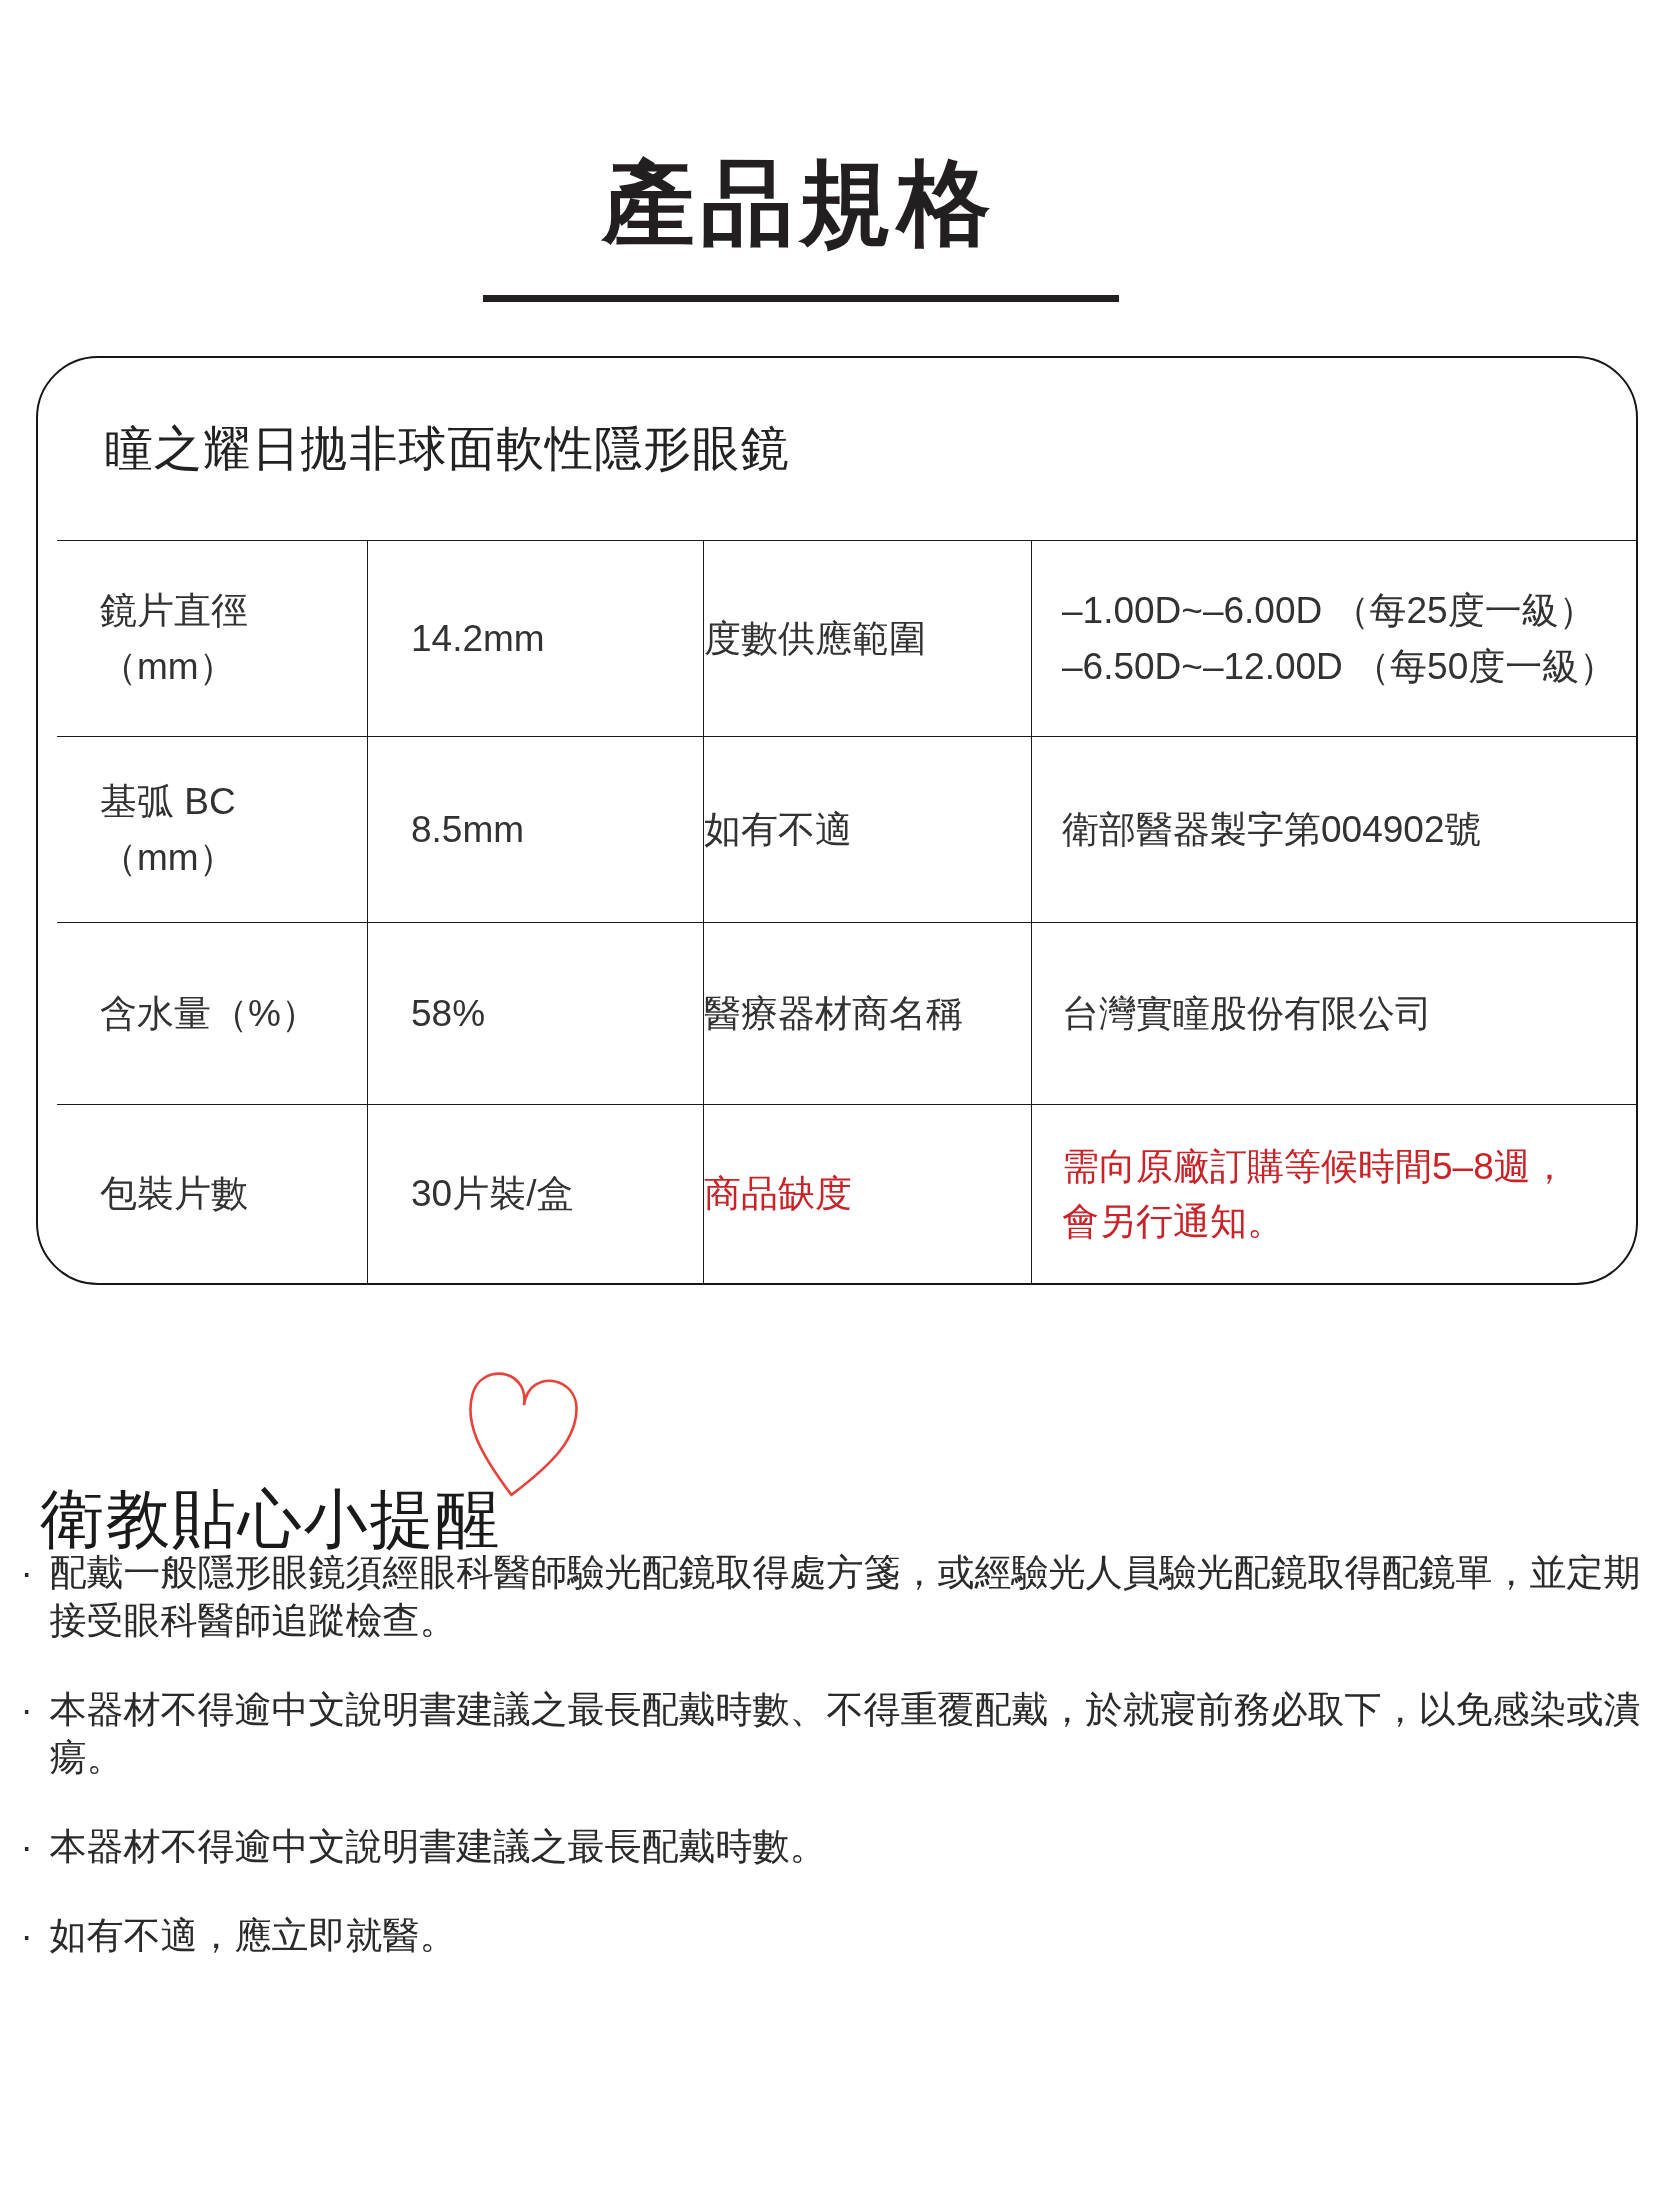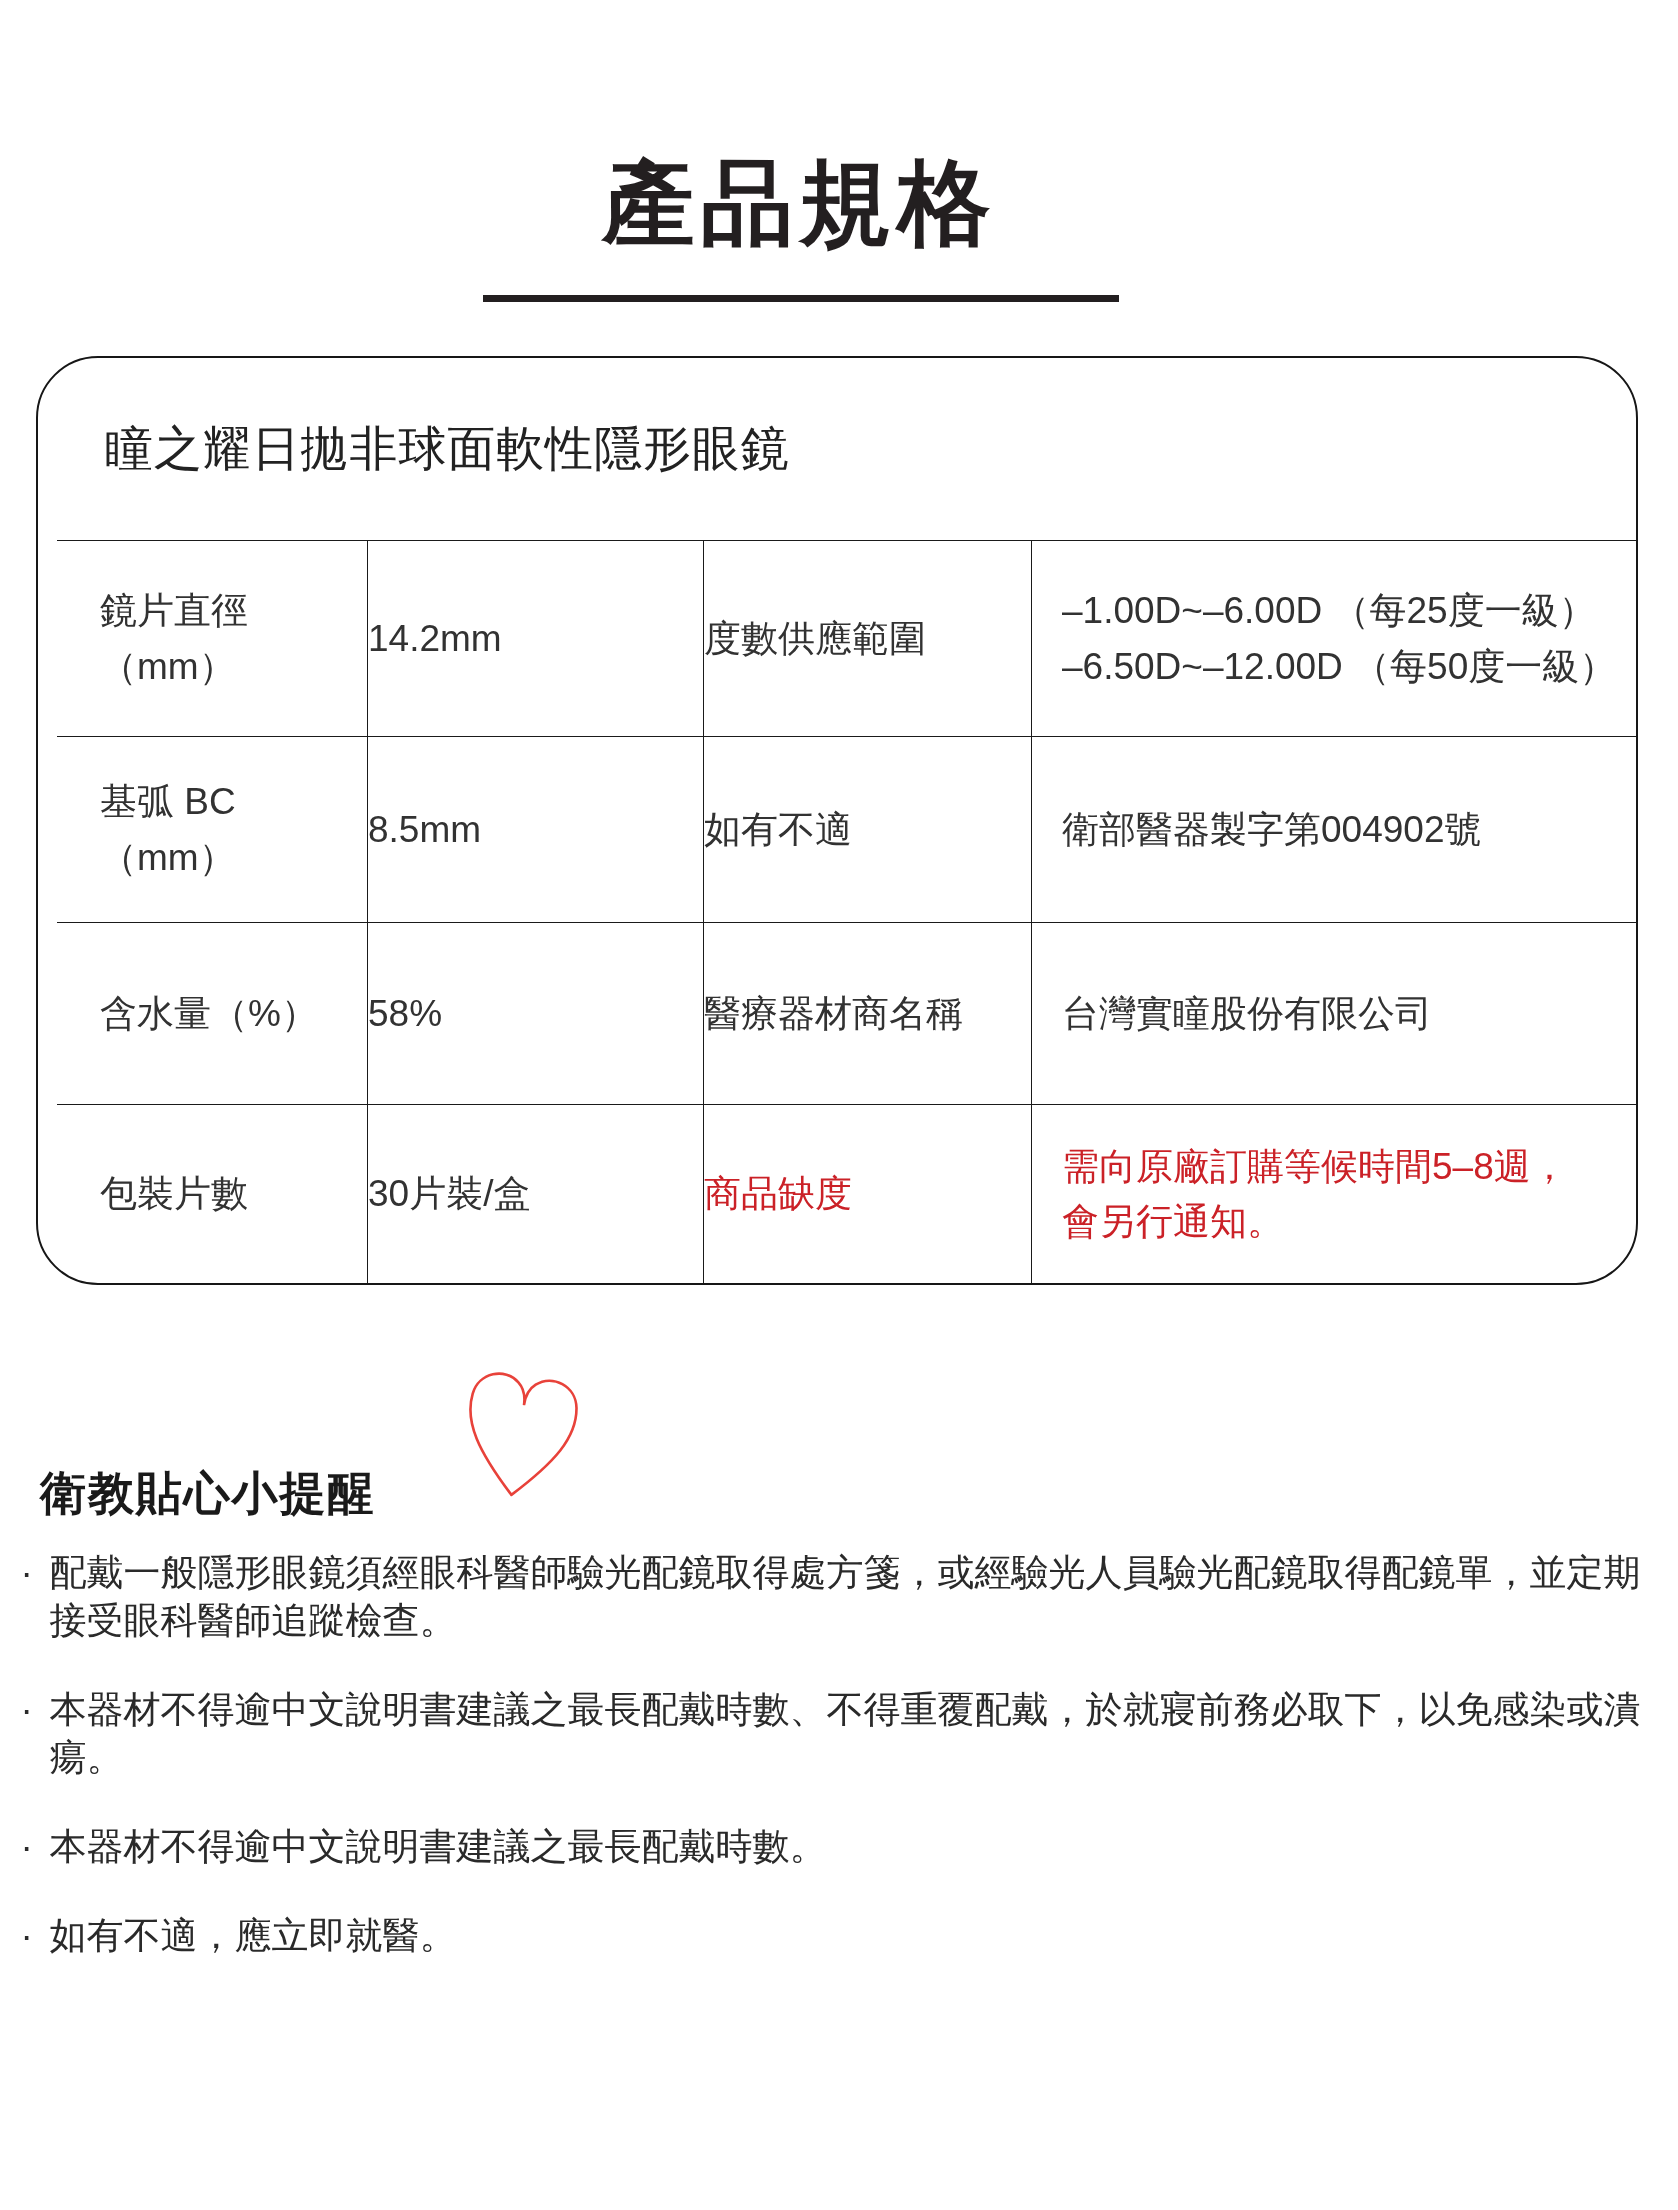--- a/index.html
+++ b/index.html
@@ -43,28 +43,28 @@
   .cell{
     display:flex;align-items:center;
     border-top:1.9px solid #1a1a1a;
     box-sizing:border-box;
     font-size:37px;color:#323232;
     line-height:1.5;
     white-space:pre-line;
   }
   .cell.v{border-left:1.9px solid #1a1a1a;}
   .cell.c0{padding-left:43px;margin-left:19px;}
-  .cell.c1{}
+  .cell.c1{padding-left:43px;}
   .cell.c2{}
   .cell.c3{padding-left:30px;padding-right:18.6px;}
   .cell.red{color:var(--red,#cb2127);}
   
   .reminder-heading{
     position:absolute;top:1428px;left:40px;
-    font-size:46px;font-weight:bold;color:#1a1a1a;
+    font-size:64px;font-weight:normal;color:#1a1a1a;
     letter-spacing:1.9px;line-height:1.2;
   }
   .heart{
     position:absolute;left:455px;top:1348px;
     width:131px;height:164px;
     transform:rotate(8deg);
   }
   .heart svg{width:100%;height:100%;}
   .reminder-list{
     position:absolute;top:1549px;left:20.5px;width:1643px;

